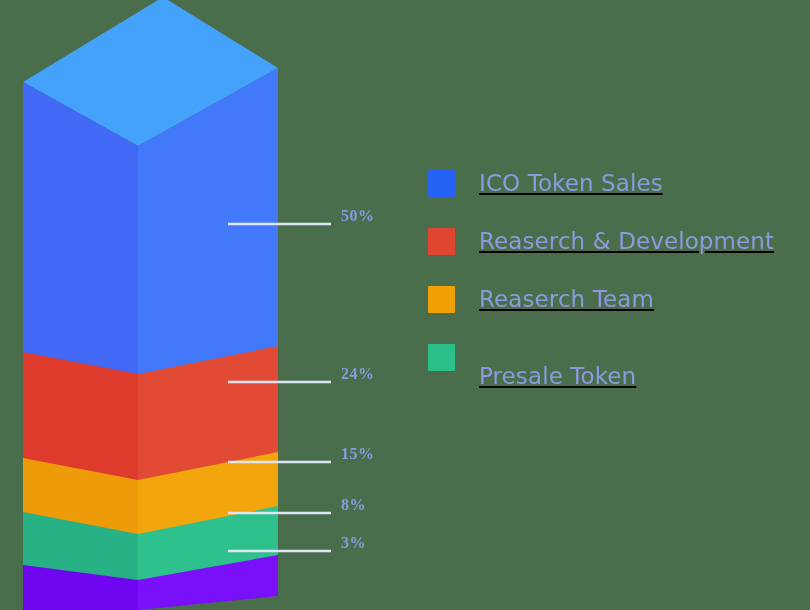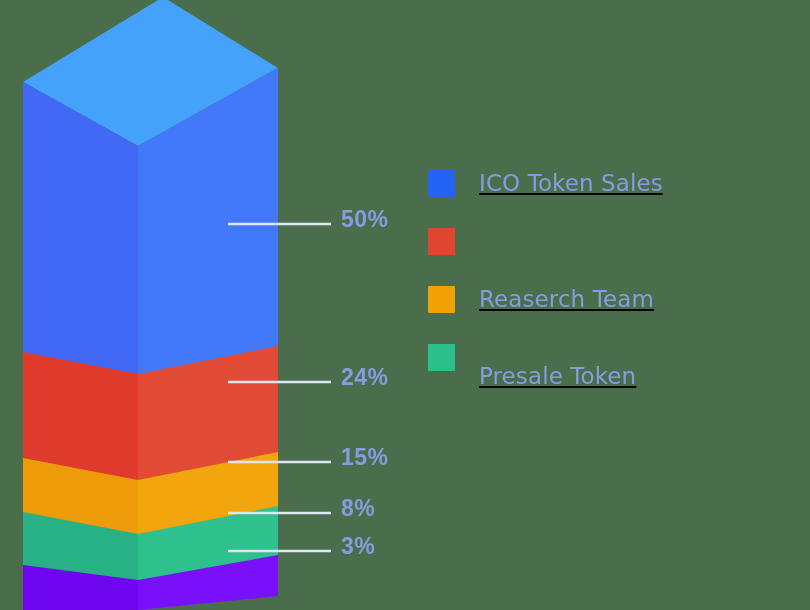--- a/index.html
+++ b/index.html
@@ -11,23 +11,23 @@
     overflow:hidden;
     position:relative;
   }
   #chart-root{position:absolute;inset:0;width:810px;height:610px;}
   svg.iso{position:absolute;left:0;top:0;width:810px;height:610px;}
 
   
   .pct-label{
     position:absolute;
     color:#8b9ae0;
-    font-family:Liberation Sans, sans-serif;
+    font-family:Liberation Serif, serif;
     font-weight:bold;
-    font-size:23px;
+    font-size:16px;
     letter-spacing:0.5px;
     white-space:nowrap;
     line-height:1;
   }
 
   
   #legend{
     position:absolute;
     left:428px;top:170px;
     width:376px;
@@ -110,20 +110,21 @@
 
   <div id="legend">
 
     <div class="legend-row">
       <span class="legend-swatch" style="background: rgb(37, 99, 245);"></span>
       <span class="legend-label" style="color: rgb(139, 154, 224);">ICO Token Sales</span>
     </div>
 
     <div class="legend-row">
       <span class="legend-swatch" style="background: rgb(224, 69, 47);"></span>
+      <span class="legend-label" style="color: rgb(139, 154, 224);">Reaserch &amp; Development</span>
     </div>
 
     <div class="legend-row">
       <span class="legend-swatch" style="background: rgb(242, 161, 5);"></span>
       <span class="legend-label" style="color: rgb(139, 154, 224);">Reaserch Team</span>
     </div>
 
     <div class="legend-row">
       <span class="legend-swatch" style="background: rgb(43, 191, 138);"></span>
       <span class="legend-label" style="color: rgb(139, 154, 224); margin-top: 19px;">Presale Token</span>

